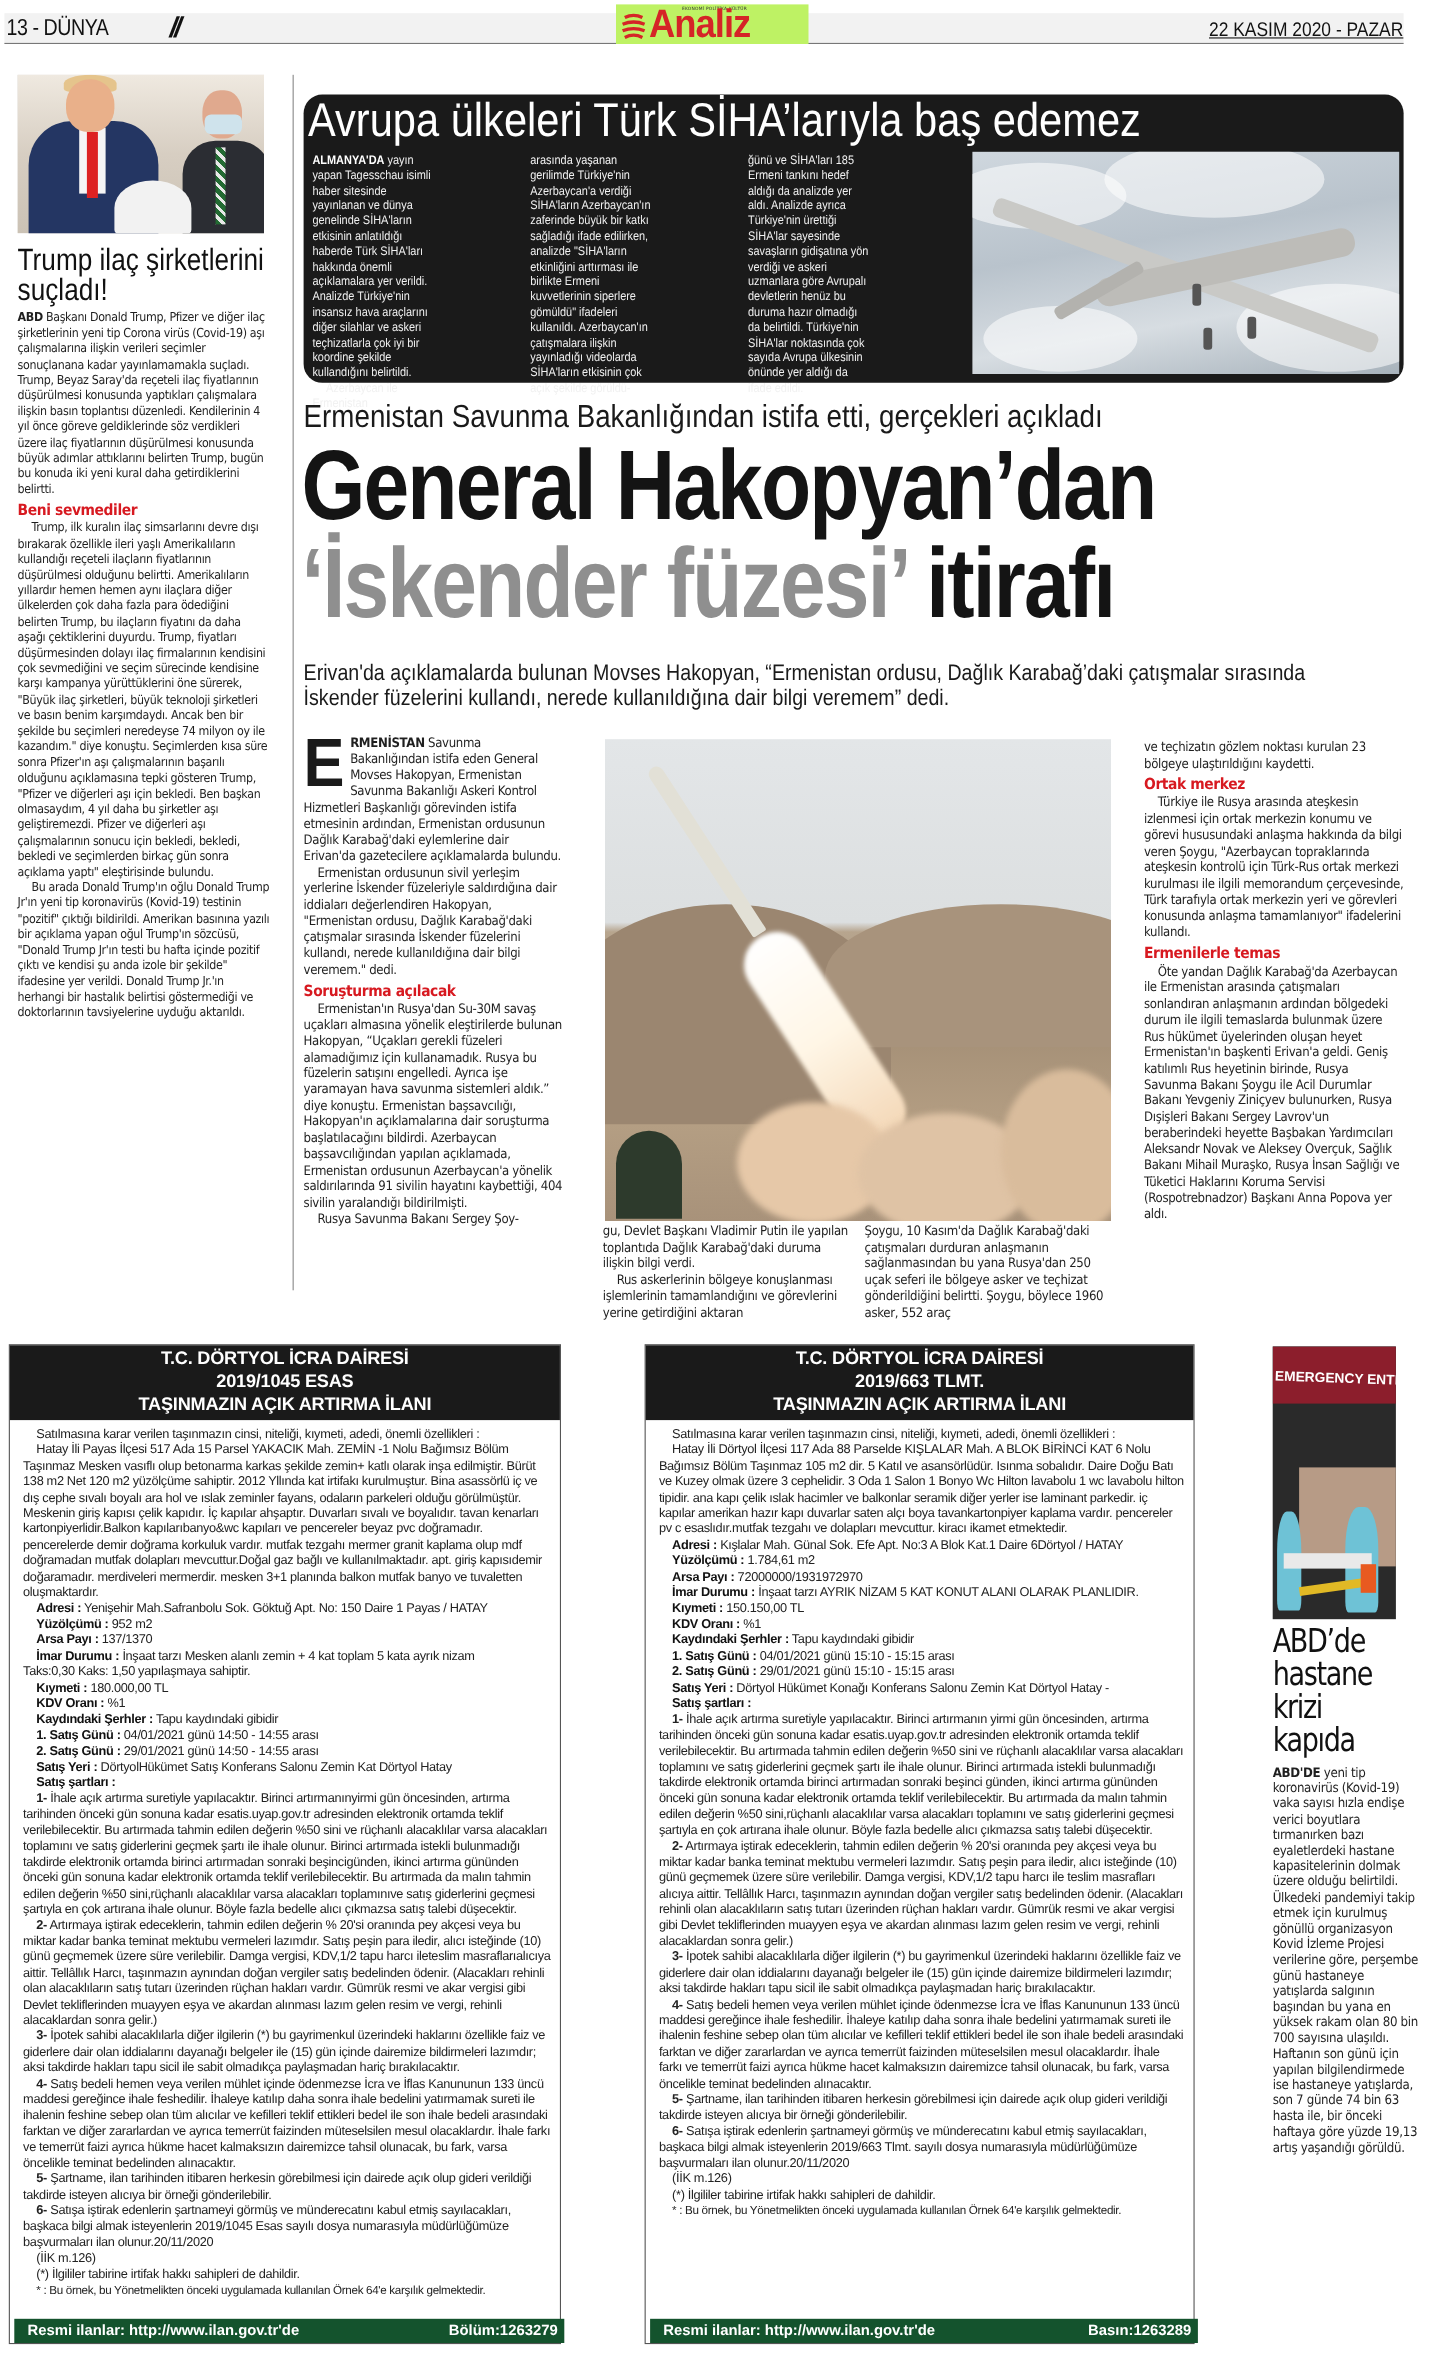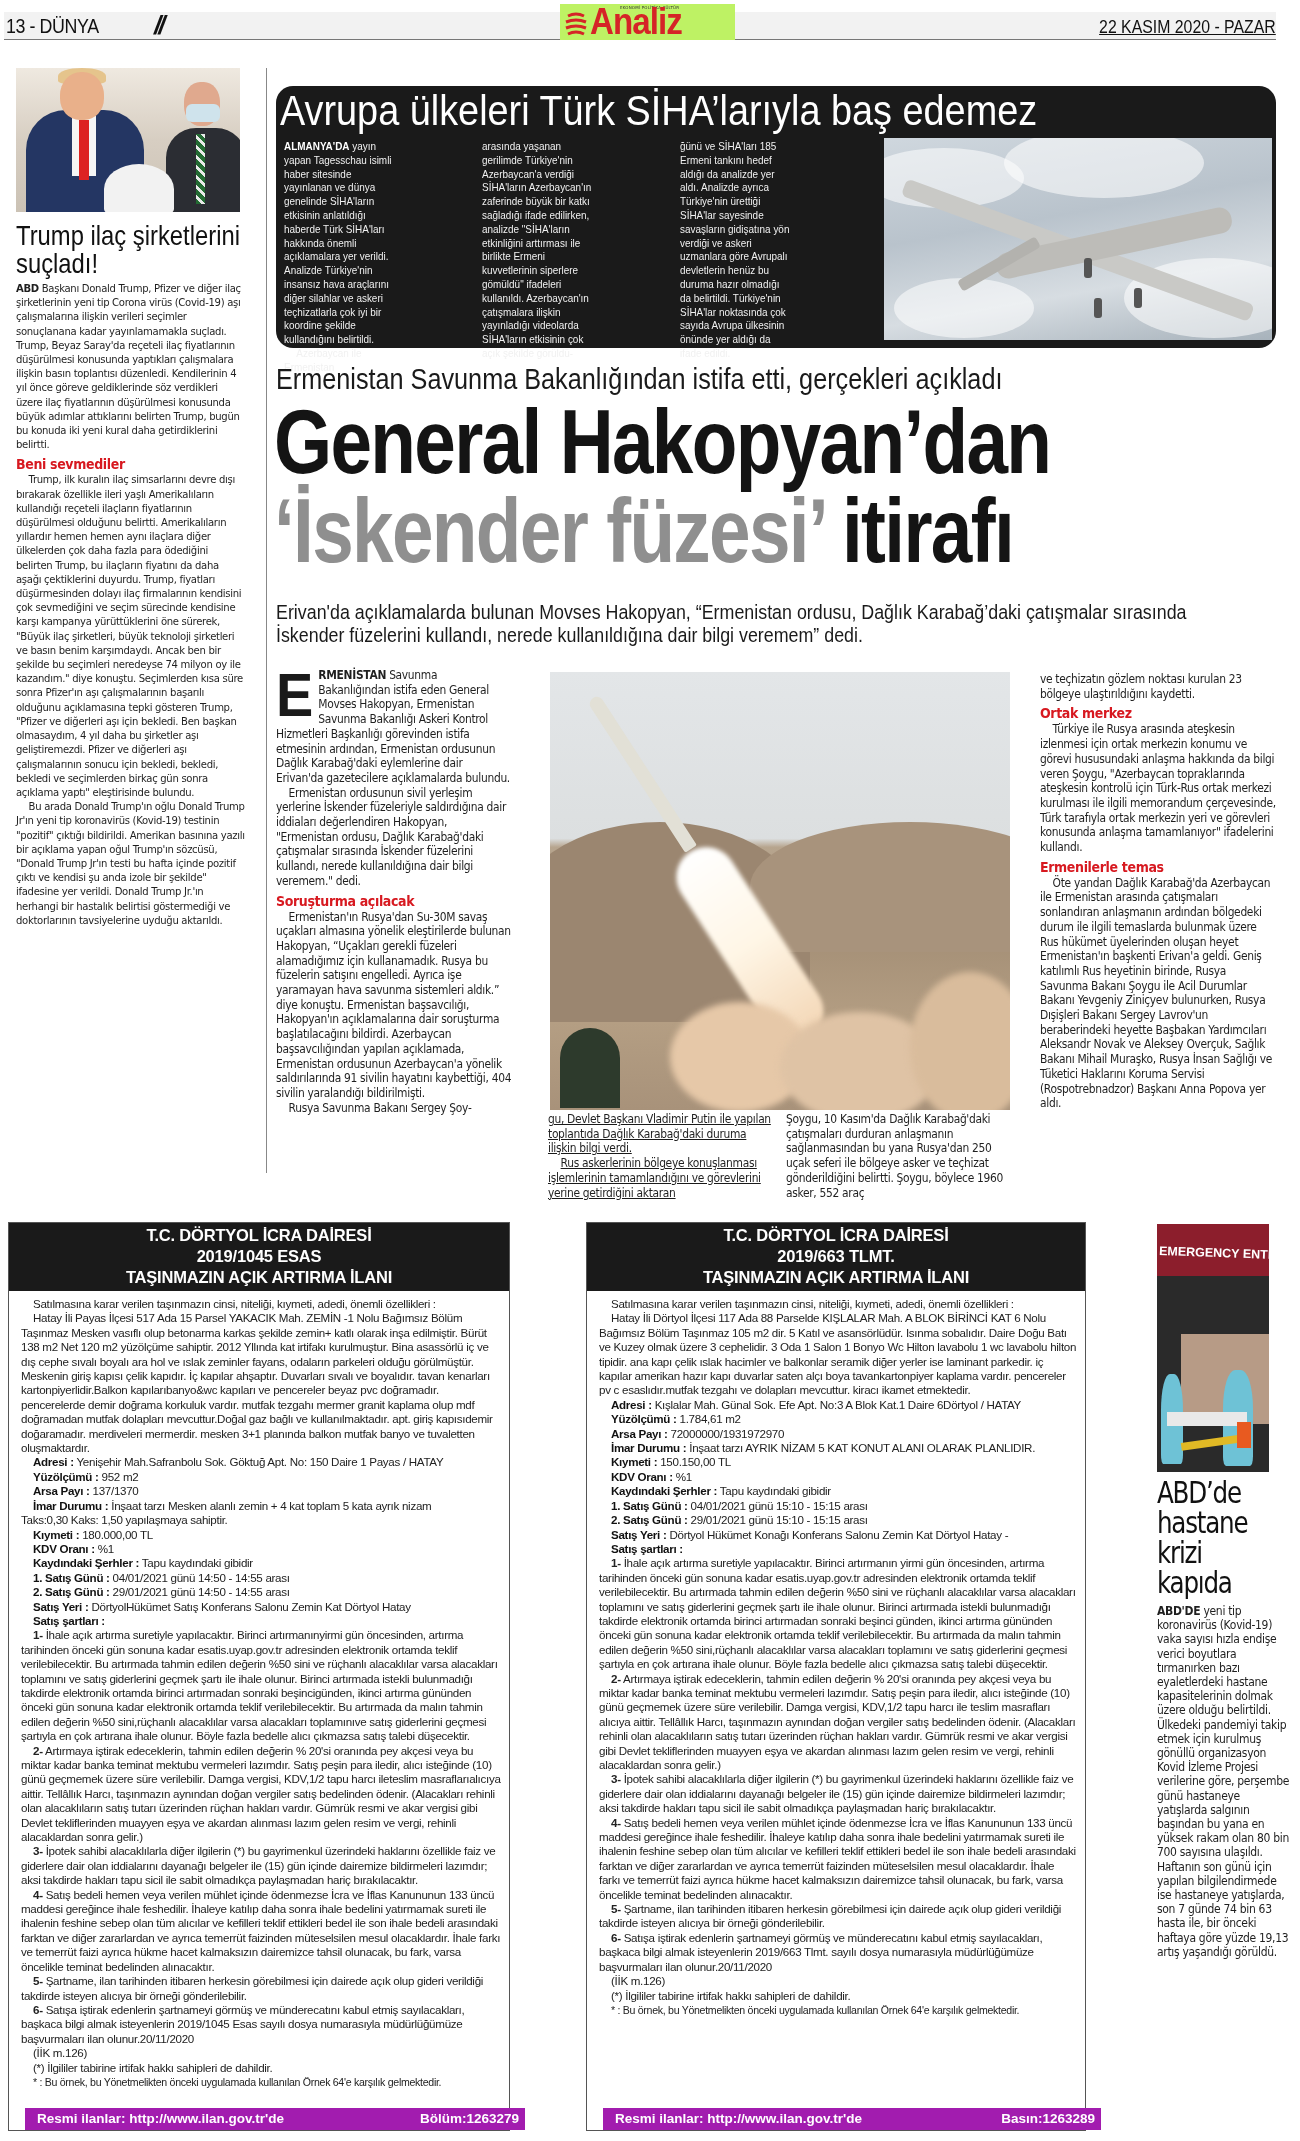--- a/index.html
+++ b/index.html
@@ -64,38 +64,38 @@
   .dropcap { float: left; font-family: "Liberation Sans", sans-serif; font-weight: bold; font-size: 62px; line-height: 50px; margin: 2px 6px 0 0; color: #1a1a1a; }
   .story-col1 .body-text { width: 262px; }
 
   .missile-photo { position: absolute; left: 550px; top: 672px; width: 460px; height: 438px; overflow: hidden; background: linear-gradient(180deg, #e3e6e8 0%, #dcdfe0 38%, #b7a58e 40%, #a48f76 60%, #b49e83 80%, #a8927a 100%); }
   .missile-photo .hill { position:absolute; background: #8d7a66; border-radius: 50% 50% 0 0; }
   .missile-photo .missile { position:absolute; left: 40px; top: 26px; width: 14px; height: 180px; background: #e2e0d6; transform: rotate(-33deg); transform-origin: top; border-radius: 7px 7px 2px 2px; left: 36px; }
   .missile-photo .flame { position:absolute; left: 110px; top: 180px; width: 60px; height: 220px; background: linear-gradient(180deg, #fff 0%, #fff6e6 50%, #f3d6b5 100%); transform: rotate(-33deg); transform-origin: top; border-radius: 30px; filter: blur(2px); }
   .missile-photo .smoke { position:absolute; border-radius:50%; background: #e6c8a8; filter: blur(3px); }
   .missile-photo .truck { position:absolute; left: 10px; top: 356px; width: 60px; height: 80px; background: #2d3a2c; border-radius: 30px 30px 0 0; }
 
-  .story-col2 { position: absolute; left: 548px; top: 1112px; width: 230px; text-decoration: underline; }
+  .story-col2 { position: absolute; left: 548px; top: 1112px; width: 230px; }
   .story-col3 { position: absolute; left: 786px; top: 1112px; width: 230px; }
   .story-col2 .body-text, .story-col3 .body-text { width: 250px; }
   .story-col4 { position: absolute; left: 1040px; top: 672px; width: 240px; }
   .story-col4 .body-text { width: 262px; }
 
   
   .ad { position: absolute; top: 1222px; border: 1px solid #555; background: #fff; }
   .ad-1 { left: 8px; width: 502px; height: 909px; }
   .ad-2 { left: 586px; width: 500px; height: 909px; }
   .ad-head { background: #1a1a1a; color: #fff; text-align: center; font-family: "Liberation Sans", sans-serif; font-weight: bold; font-size: 16.5px; line-height: 21px; padding: 2px 0 3px; letter-spacing: -0.2px; }
   .ad-body { padding: 6px 8px 0 12px; font-family: "Liberation Sans", sans-serif; font-size: 11.6px; line-height: 14.4px; color: #222; letter-spacing: -0.3px; }
   .ad-body p { margin: 0; }
   .ad-body .ind { text-indent: 12px; }
   .ad-body .kv { padding-left: 12px; }
   .ad-body .kv b { font-weight: bold; color: #111; }
   .ad-body .small { font-size: 10.6px; }
-  .ad-foot { position: absolute; left: 16px; bottom: 0; width: 100%; height: 22px; background: #a21caf; color: #fff; font-family: "Liberation Sans", sans-serif; font-weight: bold; font-size: 13.5px; line-height: 22px; padding: 0 6px 0 12px; display: flex; justify-content: space-between; }
+  .ad-foot { position: absolute; left: 4px; bottom: 0; width: 100%; height: 22px; background: #14532d; color: #fff; font-family: "Liberation Sans", sans-serif; font-weight: bold; font-size: 13.5px; line-height: 22px; padding: 0 6px 0 12px; display: flex; justify-content: space-between; }
 
   
   .hosp-photo { position: absolute; left: 1157px; top: 1224px; width: 112px; height: 248px; overflow: hidden; background: #2a2a2a; }
   .hosp-photo .sign { position:absolute; left:0; top:0; width:100%; height:52px; background: #8c1e2c; }
   .hosp-photo .sign-text { position:absolute; left:2px; top:22px; color:#fff; font-family:"Liberation Sans",sans-serif; font-weight:bold; font-size:12.5px; white-space:nowrap; transform: rotate(2deg); }
   .hosp-photo .wall { position:absolute; left:24px; top:110px; width:88px; height:90px; background:#b79b86; }
   .hosp-photo .worker { position:absolute; background:#6ec2d6; border-radius: 40% 40% 10% 10%; }
   .hosp-photo .bed { position:absolute; left:10px; top:188px; width:80px; height:14px; background:#e9e9e9; }
   .hosp-photo .stretch { position:absolute; left:24px; top:214px; width:70px; height:8px; background:#e1b925; transform: rotate(-8deg); }
   .hosp-photo .box { position:absolute; left:80px; top:198px; width:14px; height:26px; background:#e85a20; }

